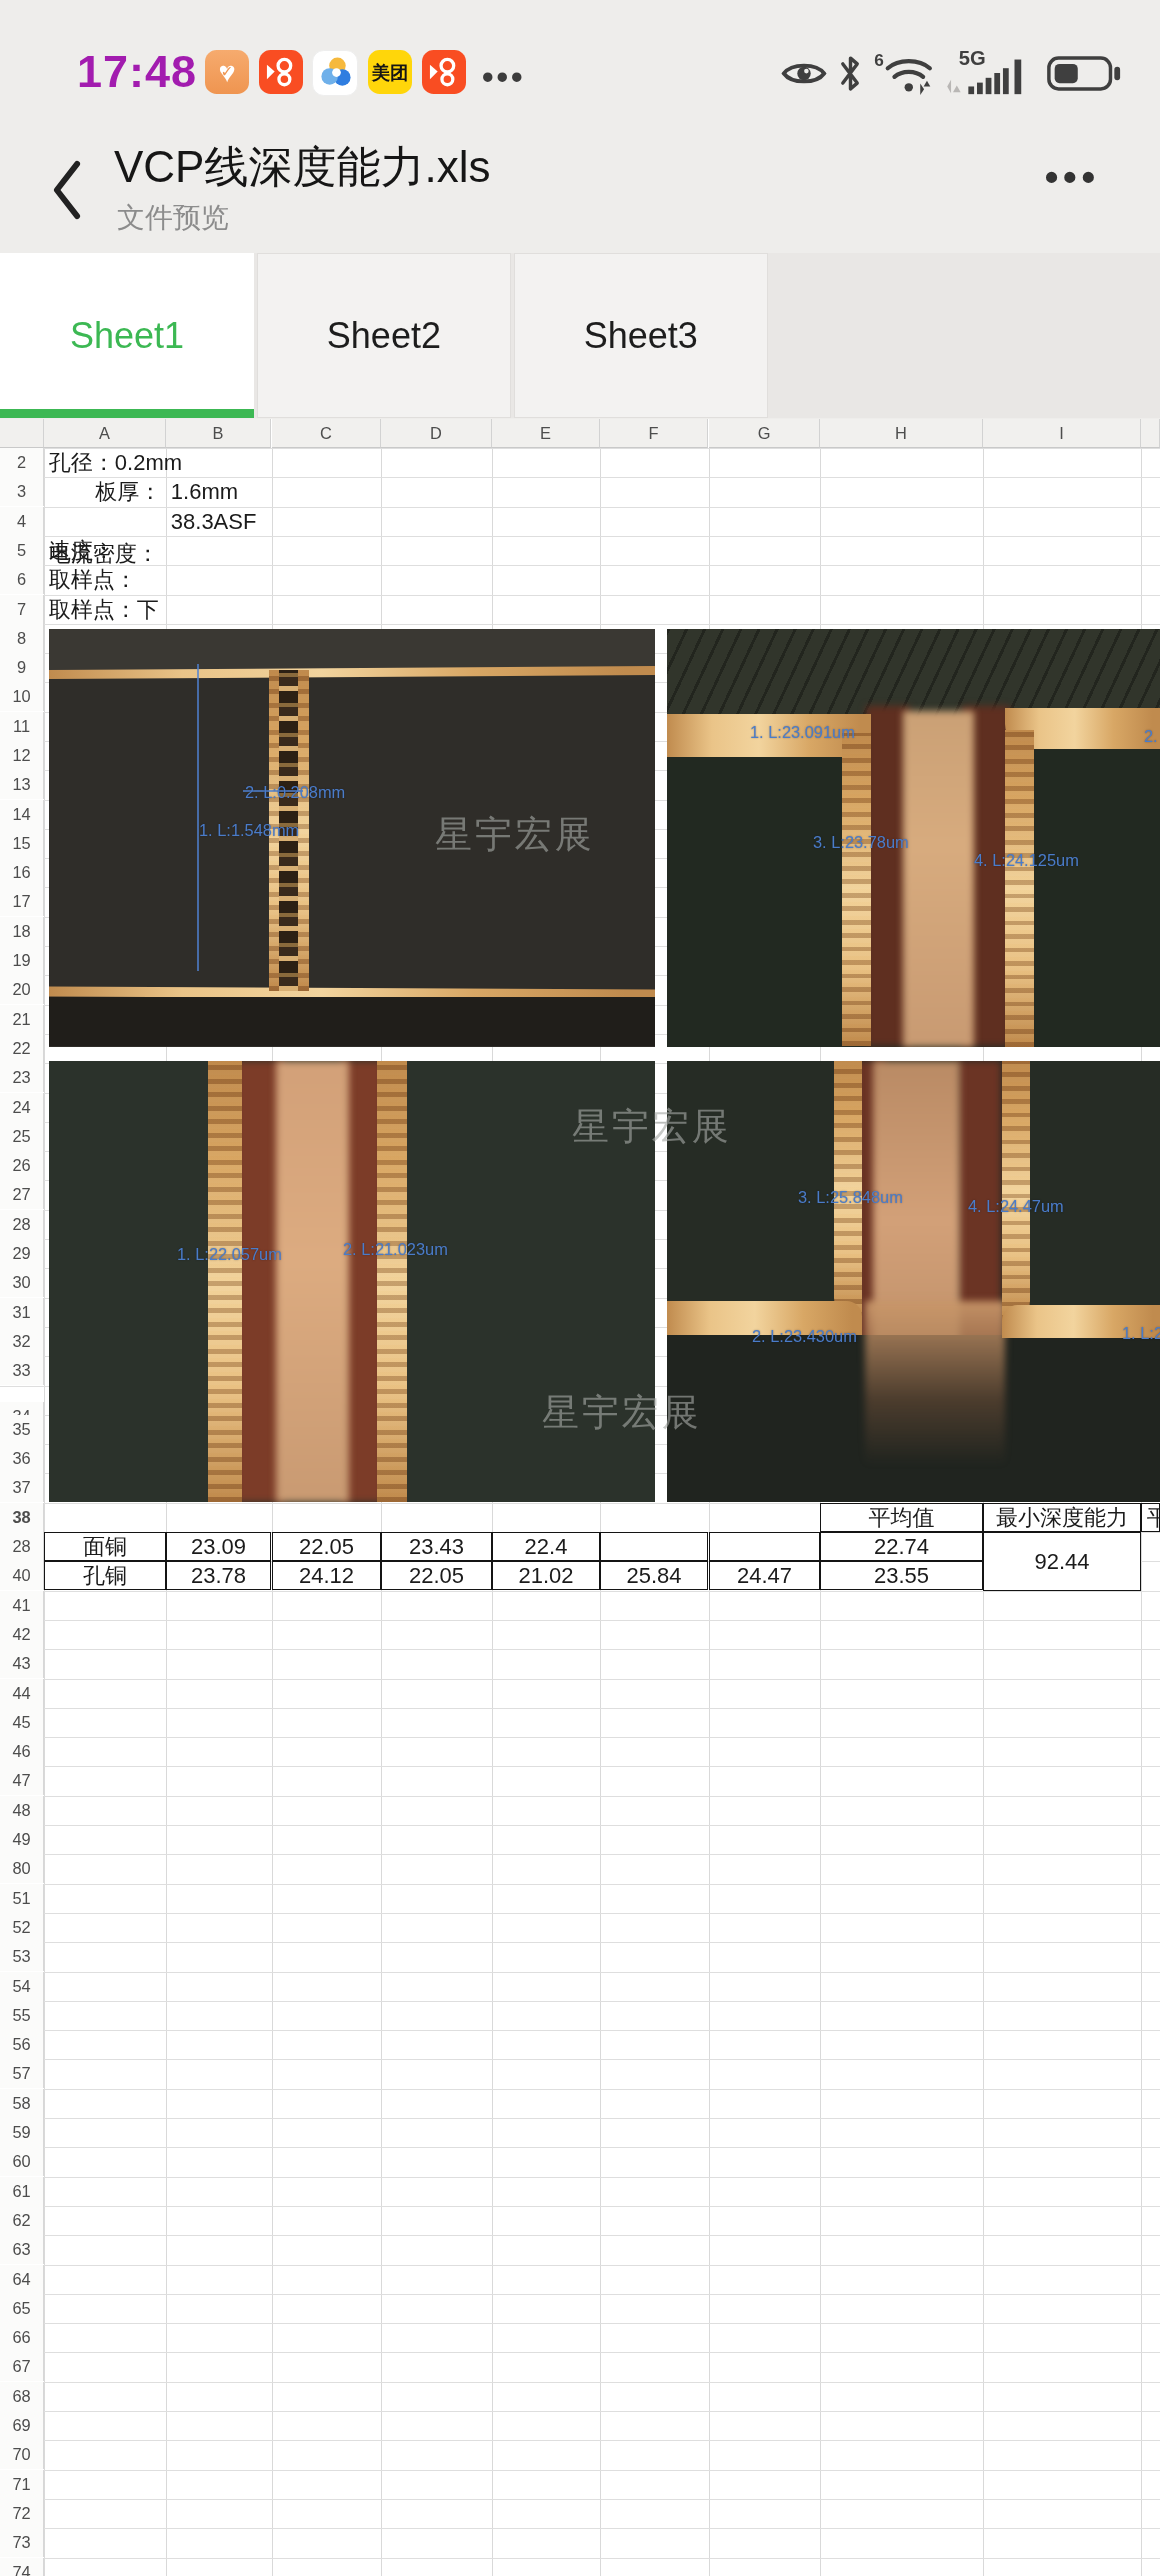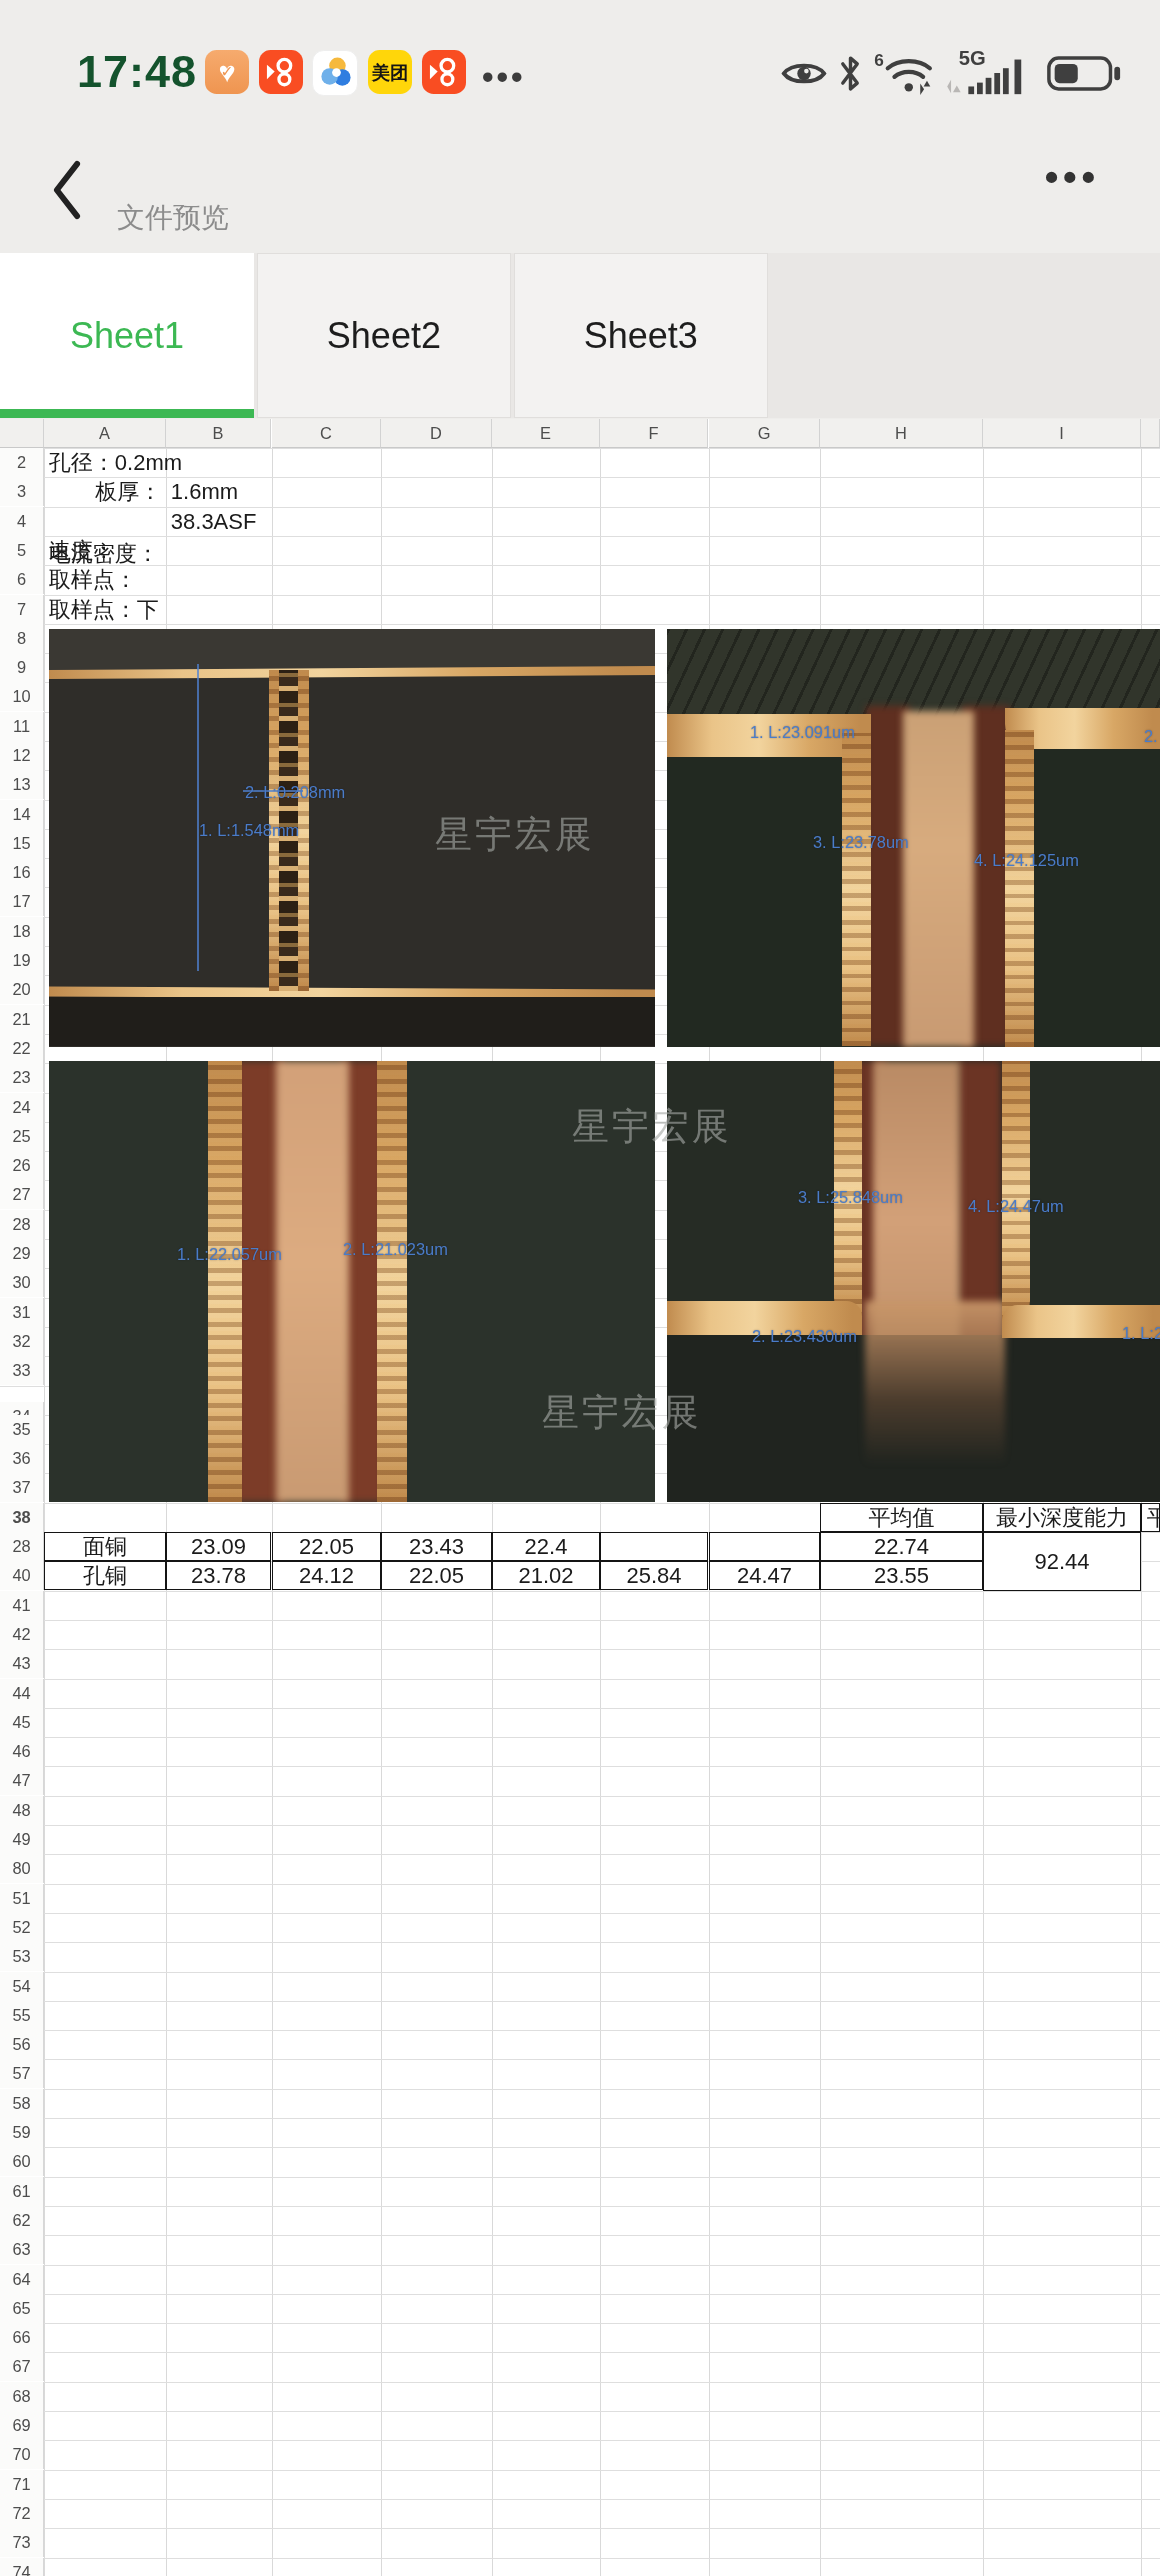--- a/index.html
+++ b/index.html
@@ -1,21 +1,21 @@
 <!DOCTYPE html>
 <html><head>
 <meta charset="utf-8">
 <style>
   html,body{margin:0;padding:0;}
   body{width:1160px;height:2576px;position:relative;overflow:hidden;
        font-family:"Liberation Sans","DejaVu Sans",sans-serif;background:#eeedeb;}
   .abs{position:absolute;}
   
   #statusbar{position:absolute;left:0;top:0;width:1160px;height:126px;}
-  #time{position:absolute;left:77px;top:46px;font-size:45px;font-weight:600;color:#14532d;letter-spacing:1px;}
+  #time{position:absolute;left:77px;top:46px;font-size:45px;font-weight:600;color:#a21caf;letter-spacing:1px;}
   .appicons{position:absolute;left:205px;top:50px;display:flex;gap:9.7px;}
   .appicon{width:44px;height:44px;border-radius:11.6px;display:flex;align-items:center;justify-content:center;position:relative;}
   .ai-heart{background:linear-gradient(#f6ab6e,#ef9550);}
   .ai-heart .h{color:#fff;font-size:29px;line-height:1;}
   .ai-heart .chk{position:absolute;color:#ef9550;font-size:15.5px;font-weight:bold;top:12.6px;}
   .ai-ks{background:#f94d22;}
   .ai-pin{background:#fff;border:1px solid #eee;}
   .ai-mt{background:#ffd60a;color:#151515;font-weight:bold;font-size:18.4px;}
   .sb-dots{position:absolute;left:482px;top:58px;font-size:33px;color:#3c3c3c;letter-spacing:2.9px;font-weight:bold;}
   .righticons{position:absolute;right:37px;top:48px;display:flex;align-items:center;gap:11.6px;height:50px;}
@@ -138,20 +138,21 @@
     </svg>
   </div>
 </div>
 
 <div id="appheader">
   <div id="backbtn">
     <svg width="33" height="60" viewBox="0 0 34 62">
       <path d="M28 4 L7 31 L28 58" fill="none" stroke="#222" stroke-width="6" stroke-linecap="round" stroke-linejoin="round"></path>
     </svg>
   </div>
+  <div id="filetitle">VCP线深度能力.xls</div>
   <div id="filesub">文件预览</div>
   <div id="menu-dots">•••</div>
 </div>
 
 <div id="tabbar">
   <div class="tab active">Sheet1</div>
   <div class="tab">Sheet2</div>
   <div class="tab">Sheet3</div>
 </div>
 

